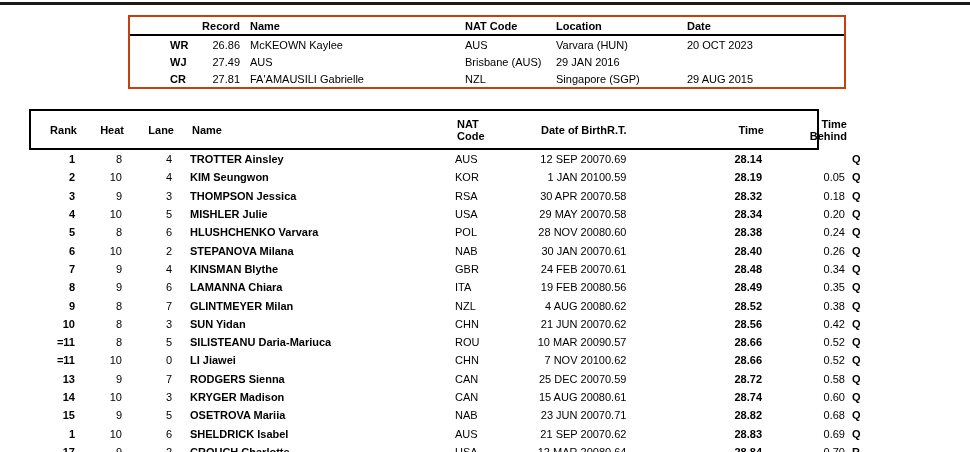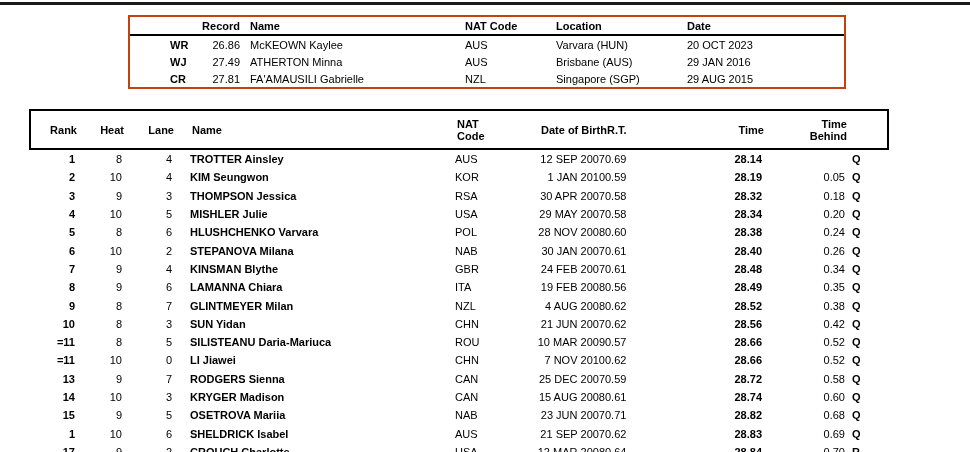--- a/index.html
+++ b/index.html
@@ -50,21 +50,21 @@
   
   .res-grid {
     display: grid;
     grid-template-columns: 46px 47px 50px 283px 60px 90px 62px 95px 83px 1fr;
     align-items: center;
     font-size: 11px;
   }
   .res-header-box {
     position: absolute;
     left: 29px; top: 109px;
-    width: 860px; height: 41px;
+    width: 790px; height: 41px;
     border: 2px solid #000;
     font-weight: bold;
   }
   .res-header-box .res-grid { height: 100%; }
   .hdr-two-line { line-height: 12px; }
   .res-rows {
     position: absolute;
     left: 29px; top: 150px;
     width: 914px;
   }
@@ -102,21 +102,20 @@
         <div class="rec-record">26.86</div>
         <div class="rec-name">McKEOWN Kaylee</div>
         <div class="rec-nat">AUS</div>
         <div class="rec-location">Varvara (HUN)</div>
         <div class="rec-date">20 OCT 2023</div>
       </div>
 
       <div class="rec-row">
         <div class="rec-code">WJ</div>
         <div class="rec-record">27.49</div>
-        <div class="rec-name">ATHERTON Minna</div>
         <div class="rec-nat">AUS</div>
         <div class="rec-location">Brisbane (AUS)</div>
         <div class="rec-date">29 JAN 2016</div>
       </div>
 
       <div class="rec-row">
         <div class="rec-code">CR</div>
         <div class="rec-record">27.81</div>
         <div class="rec-name">FA'AMAUSILI Gabrielle</div>
         <div class="rec-nat">NZL</div>

